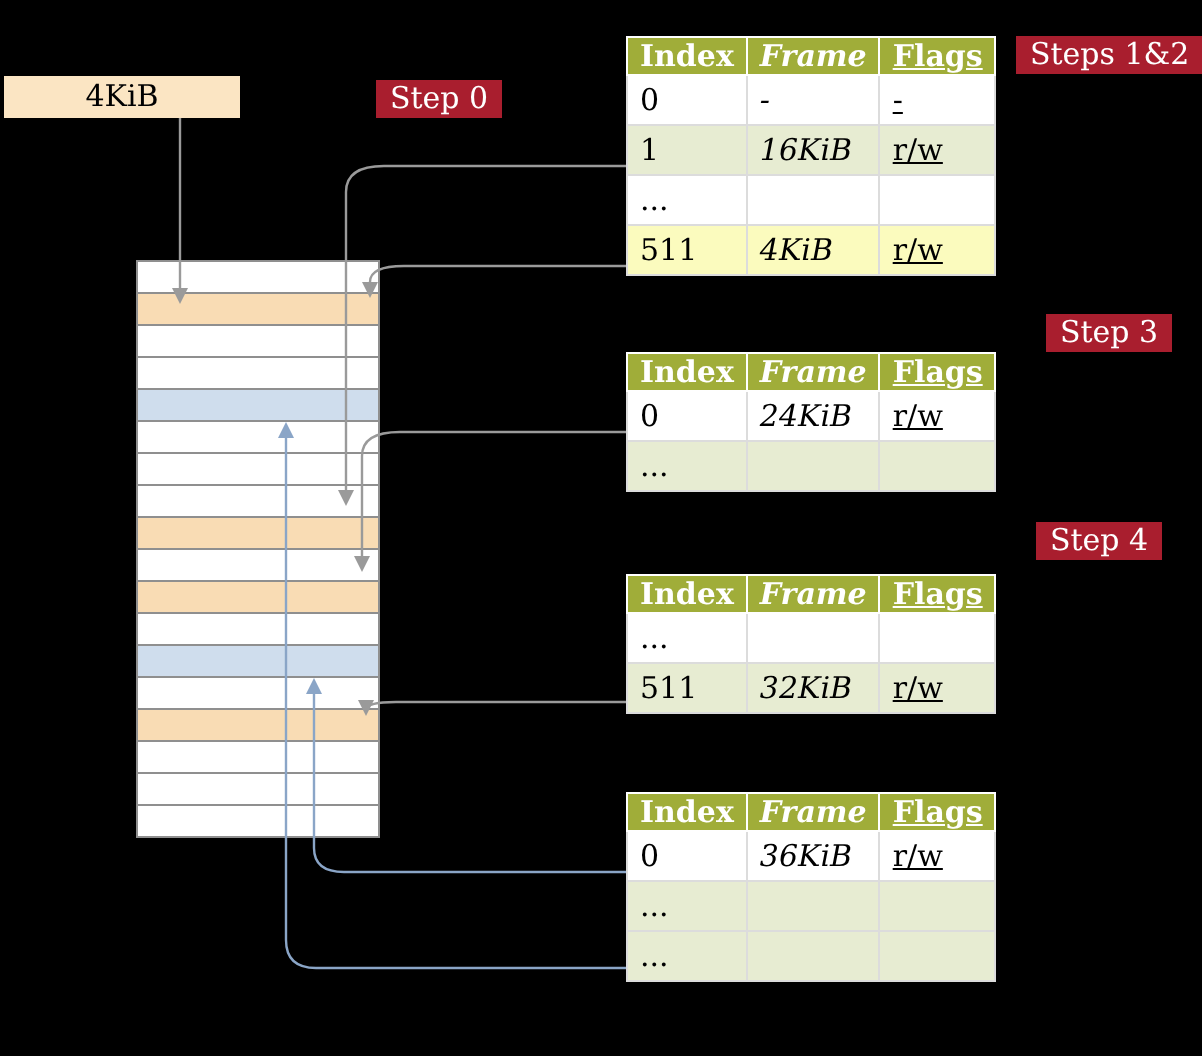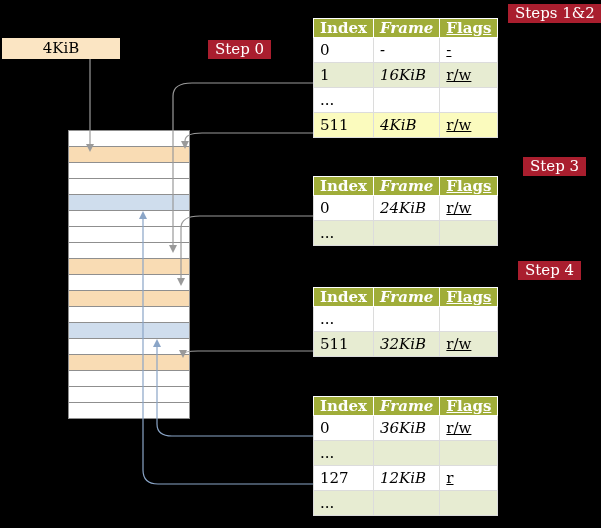--- a/index.html
+++ b/index.html
@@ -2,22 +2,22 @@
 <html style="--background: #000000; --accent-red: #a91e2e; --table-header: #a0ad39; --row-green: #e7ecd2; --row-yellow: #fbfbbe; --mem-orange: #f9dcb4; --mem-blue: #cfdded; --cr3-box: #fbe5c3; --arrow-gray: #9a9a9a; --arrow-blue: #8aa5c7;"><head>
 <meta charset="utf-8">
 <style>
   html,body{margin:0;padding:0;background:#000;}
   .canvas{position:relative;width:601px;height:528px;background:var(--background,#000);
           font-family:"DejaVu Serif",serif;overflow:hidden;}
   .cr3{position:absolute;left:2px;top:38px;width:118px;height:21px;background:var(--cr3-box,#fbe5c3);
        color:#000;font-size:15px;text-align:center;line-height:21px;}
   .step{position:absolute;background:var(--accent-red,#a91e2e);color:#fff;font-size:15px;
         line-height:19px;padding:0 7px;white-space:nowrap;}
-  #step0{left:188px;top:40px;margin-left:20px;}
-  #steps12{left:508px;top:4px;}
+  #step0{left:188px;top:40px;}
+  #steps12{left:508px;top:18px;}
   #step3{left:523px;top:157px;text-align:center;}
   #step4{left:518px;top:261px;text-align:right;}
   .memory{position:absolute;left:68px;top:130px;width:122px;}
   .mem-row{height:15px;border:1px solid #8f8f8f;margin-top:-1px;}
   .mem-row:first-child{margin-top:0;}
   .mem-white{background:#ffffff;}
   .mem-orange{background:var(--mem-orange,#f9dcb4);}
   .mem-blue{background:var(--mem-blue,#cfdded);}
   svg.arrows{position:absolute;left:0;top:0;pointer-events:none;}
   .arrow-gray{stroke:var(--arrow-gray,#9a9a9a);fill:none;stroke-width:1.2;}
@@ -172,25 +172,20 @@
         <tr class="bg-white">
           <td>0</td>
           <td>36KiB</td>
           <td>r/w</td>
         </tr>
         <tr class="bg-green">
           <td>...</td>
           <td></td>
           <td></td>
         </tr>
-        <tr class="bg-white">
-          <td>127</td>
-          <td>12KiB</td>
-          <td>r</td>
-        </tr>
         <tr class="bg-green">
           <td>...</td>
           <td></td>
           <td></td>
         </tr>
       </tbody>
     </table>
 
 </div>
 

